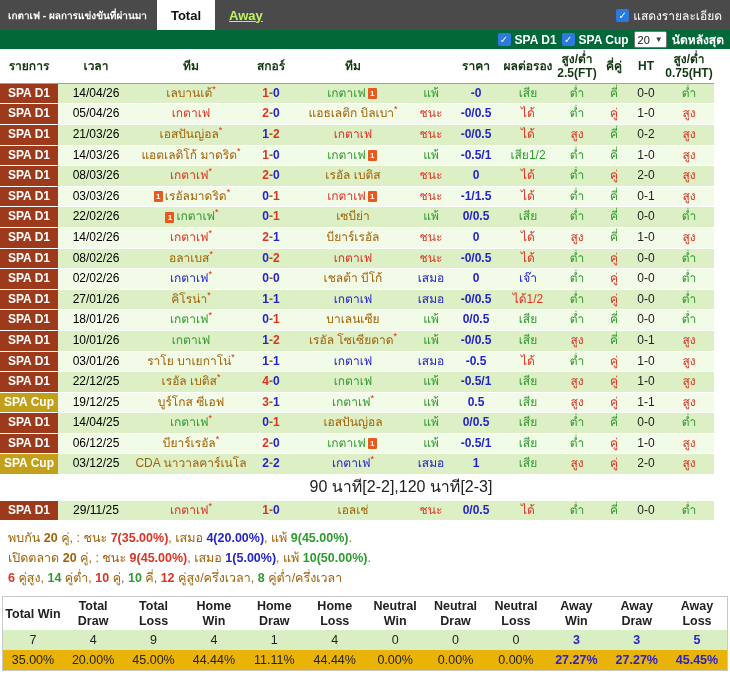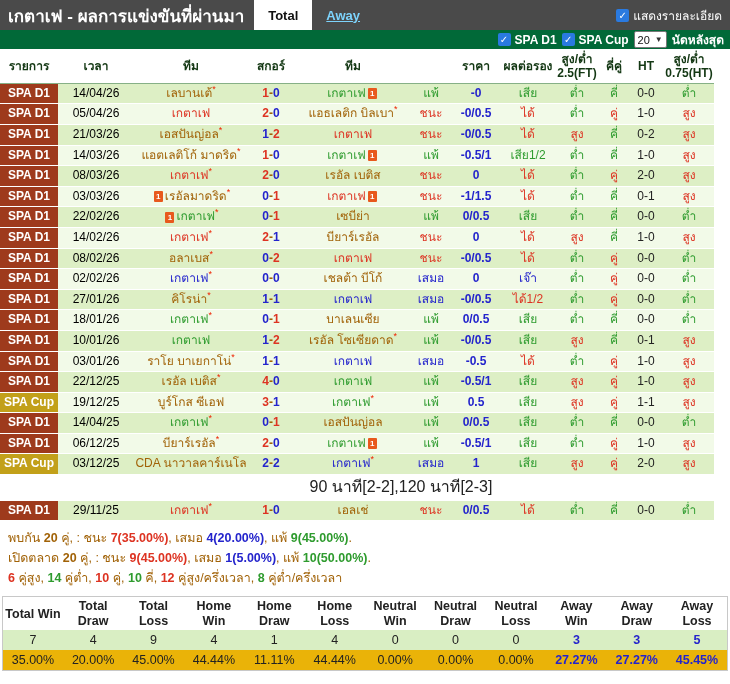--- a/index.html
+++ b/index.html
@@ -1,24 +1,24 @@
 <!DOCTYPE html>
 <html><head>
 <meta charset="utf-8">
 <style>
   html,body{margin:0;padding:0;background:#fff;}
   .app{width:730px;height:684px;overflow:hidden;font-family:"Liberation Sans","DejaVu Sans",sans-serif;font-size:12px;color:#222;background:#fff;}
 
   
   .titlebar{height:30px;background:#4a4a4a;display:flex;align-items:center;color:#fff;}
-  .titlebar .title{font-weight:bold;font-size:17px;padding:0 10px 0 8px;white-space:nowrap;text-align:right;}
+  .titlebar .title{font-weight:bold;font-size:10px;padding:0 10px 0 8px;white-space:nowrap;text-align:right;}
   .tabs{display:flex;align-self:stretch;align-items:stretch;justify-content:center;}
   .tab{display:flex;align-items:center;padding:0 14px;font-weight:bold;font-size:13px;cursor:pointer;}
   .tab.active{background:#fff;color:#111;}
-  .tab.link{color:#7dd3fc;text-decoration:underline;}
+  .tab.link{color:#bef264;text-decoration:underline;}
   .show-details{margin-left:auto;display:flex;align-items:center;gap:4px;padding-right:8px;font-size:12px;cursor:pointer;}
   .chk{width:13px;height:13px;background:#2a7ae0;color:#fff;font-size:10px;font-weight:bold;display:inline-flex;align-items:center;justify-content:center;border-radius:2px;flex:0 0 auto;}
 
   
   .filterbar{height:19px;background:#016938;display:flex;align-items:center;justify-content:flex-end;gap:5px;color:#fff;font-weight:bold;font-size:12px;padding-right:6px;}
   .filterbar label{display:flex;align-items:center;gap:4px;cursor:pointer;}
   .select{background:#fff;color:#111;font-weight:normal;border:1px solid #777;height:15px;display:inline-flex;align-items:center;gap:5px;padding:0 3px;font-size:11px;cursor:pointer;border-radius:2px;}
   .select .arrow{font-size:8px;color:#333;}
 
   

